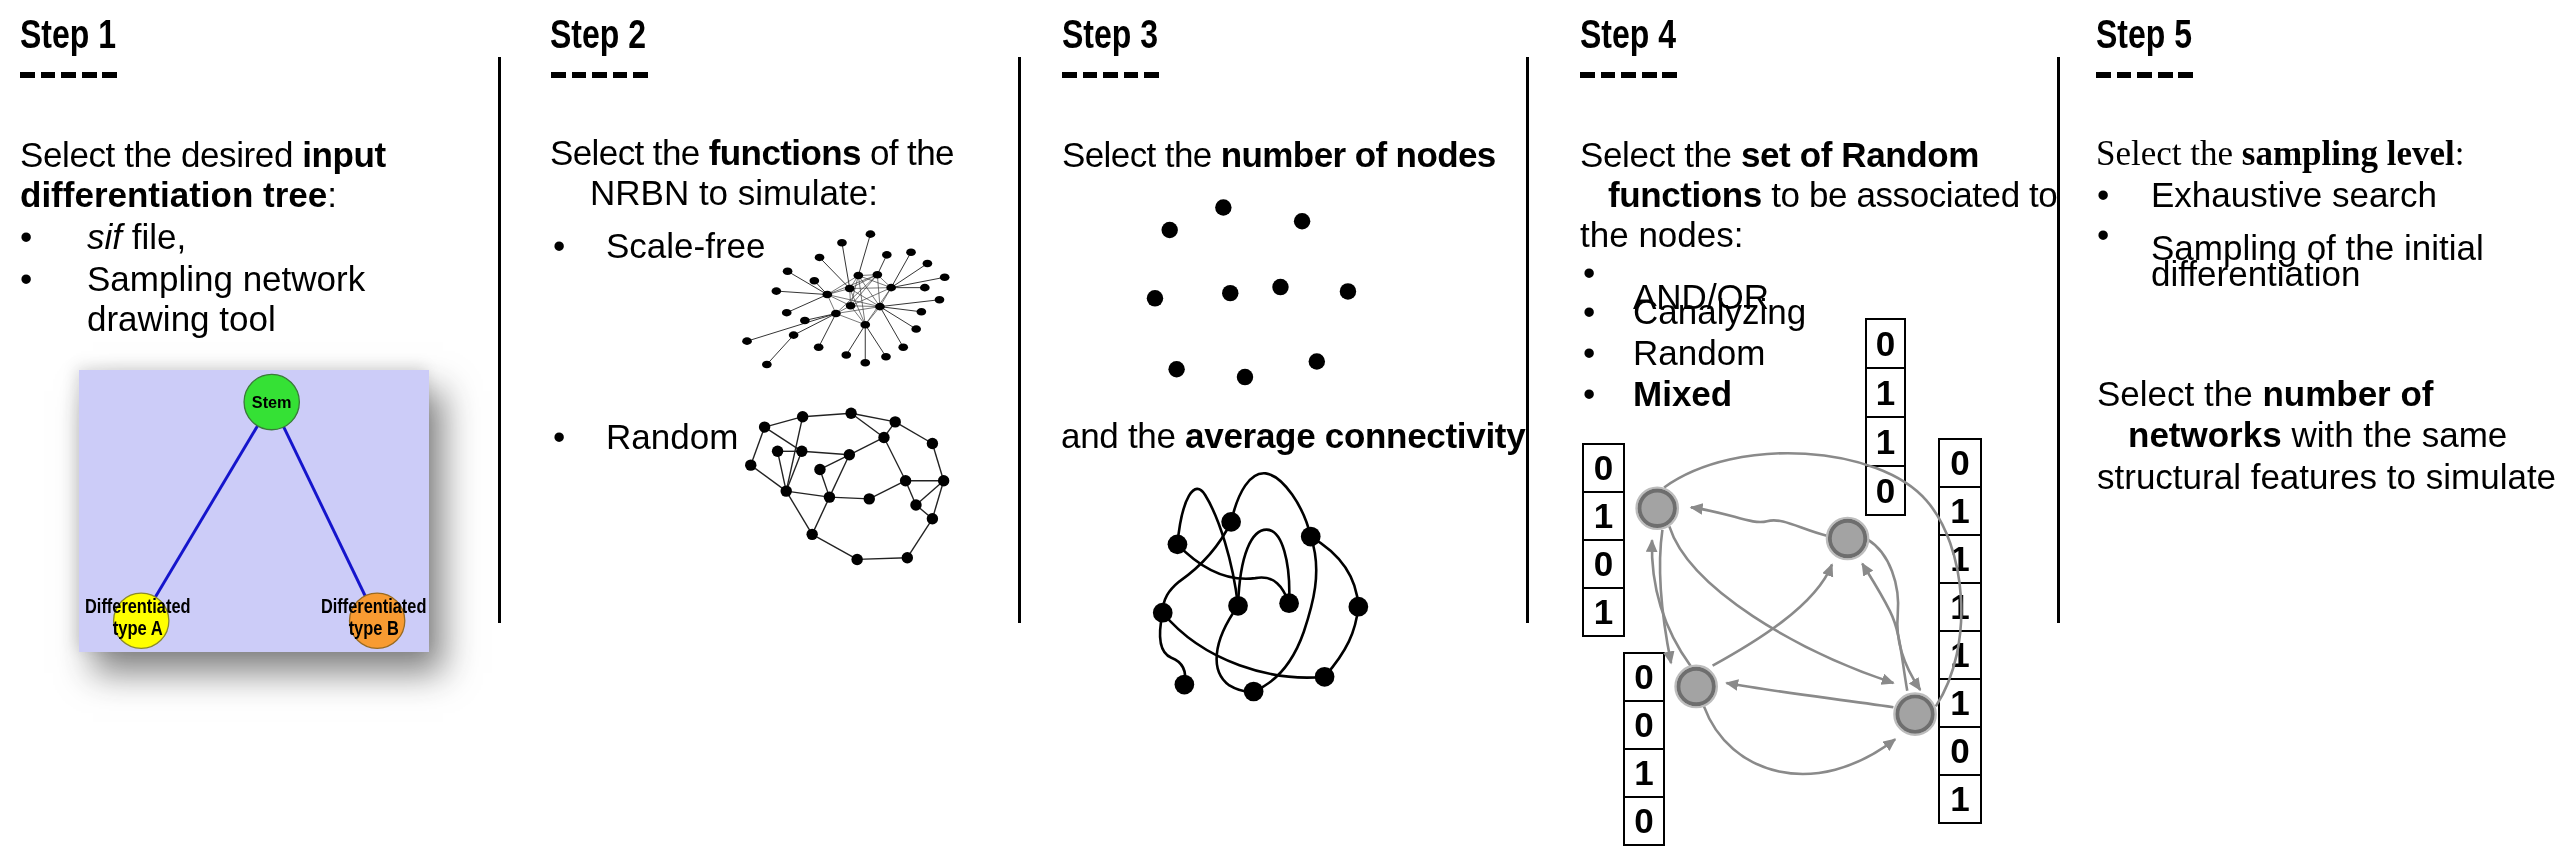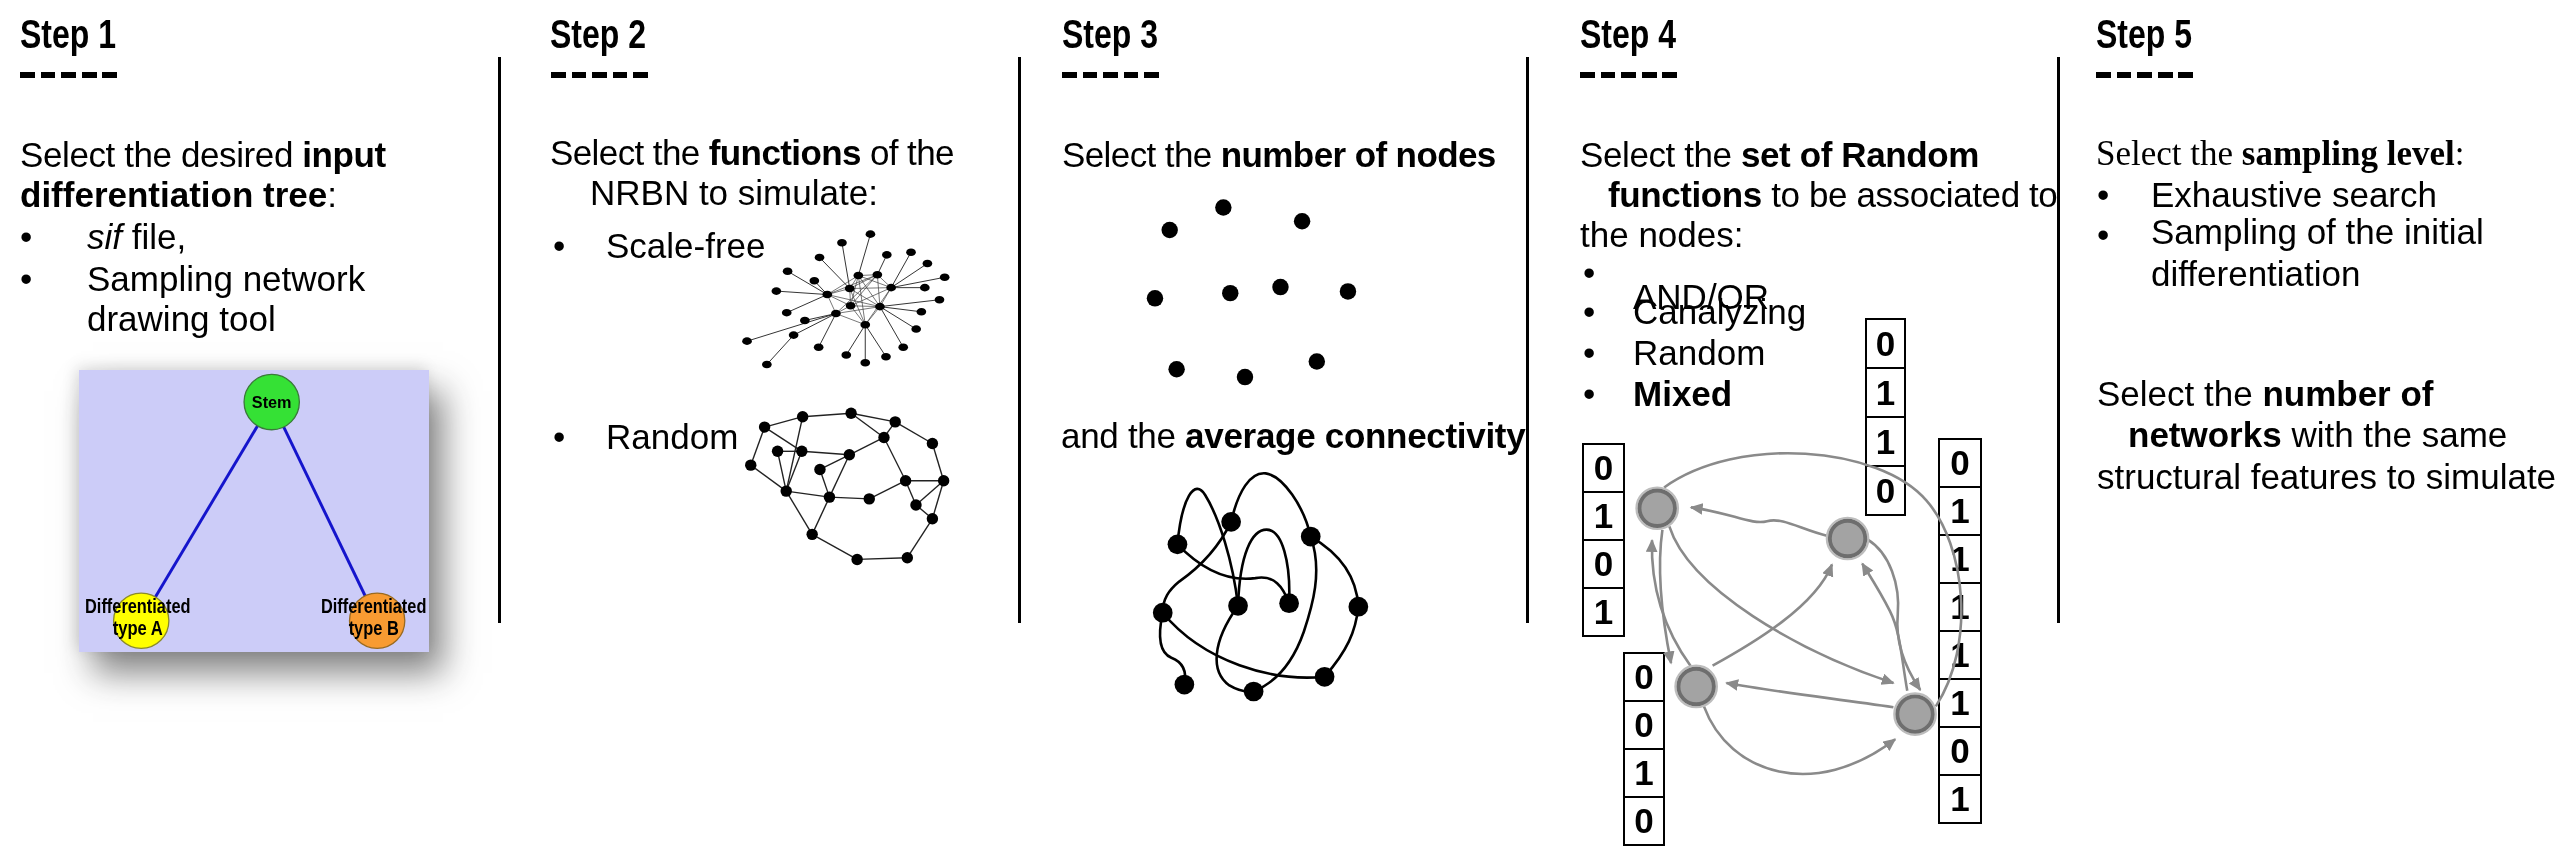--- a/index.html
+++ b/index.html
@@ -329,18 +329,18 @@
       <circle cx="393" cy="355" r="24" fill="none" stroke="#bdbdbd" stroke-width="2.5"></circle>
       <circle cx="393" cy="355" r="20.5" fill="#a3a3a3" stroke="#6e6e6e" stroke-width="4.5"></circle>
     </svg></div>
 
 <div class="h" style="left:2096px;top:14px;">Step 5</div>
 <div class="dash" style="left:2096px;top:72px;"></div>
 <div class="t" style="left:2096px;top:134px;font-family:Liberation Serif, serif;">Select the <b>sampling level</b>:</div>
 <div class="t" style="left:2097px;top:175px;">•</div>
 <div class="t" style="left:2151px;top:175px;">Exhaustive search</div>
 <div class="t" style="left:2097px;top:215px;">•</div>
-<div class="t" style="left:2151px;top:212px;">Sampling of the initial</div>
+<div class="t" style="left:2151px;top:228px;">Sampling of the initial</div>
 <div class="t" style="left:2151px;top:254px;">differentiation</div>
 <div class="t" style="left:2097px;top:374px;">Select the <b>number of</b></div>
 <div class="t" style="left:2097px;top:415px;margin-left:31px;"><b>networks</b> with the same</div>
 <div class="t" style="left:2097px;top:457px;">structural features to simulate</div>
 
 
 </body></html>

